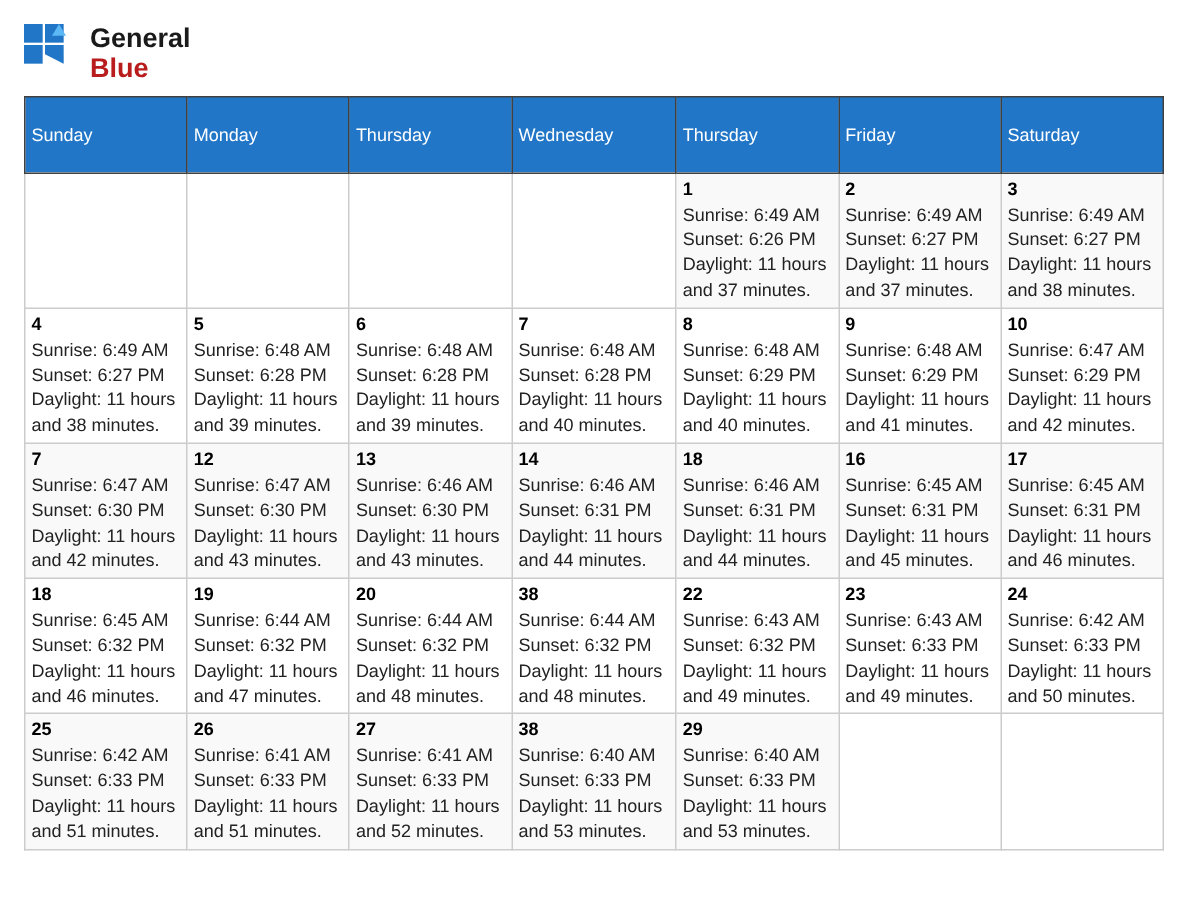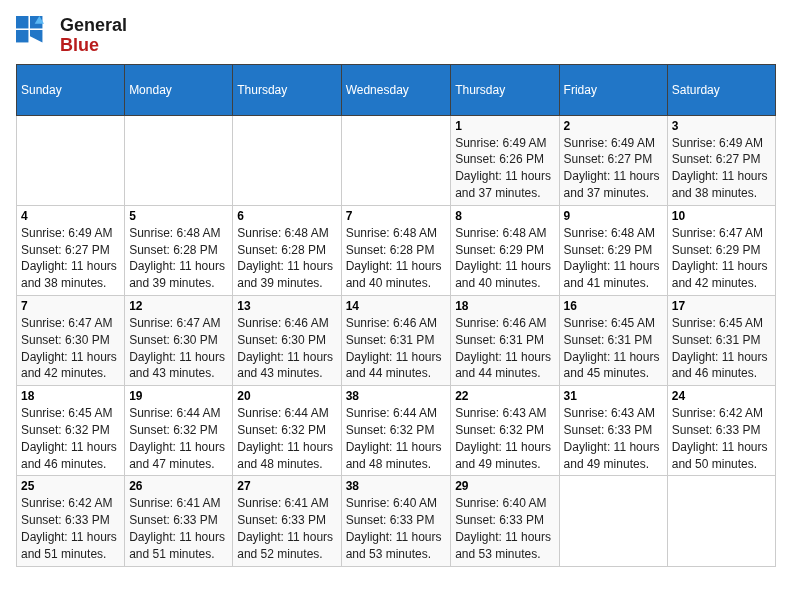--- a/index.html
+++ b/index.html
@@ -264,21 +264,21 @@
 Sunset: 6:32 PM
 Daylight: 11 hours and 48 minutes.</div>
         </td>
         <td>
           <span class="day-num">22</span>
           <div class="cell-content" style="white-space: pre-line;">Sunrise: 6:43 AM
 Sunset: 6:32 PM
 Daylight: 11 hours and 49 minutes.</div>
         </td>
         <td>
-          <span class="day-num">31</span>
+          <span class="day-num">23</span>
           <div class="cell-content" style="white-space: pre-line;">Sunrise: 6:43 AM
 Sunset: 6:33 PM
 Daylight: 11 hours and 49 minutes.</div>
         </td>
         <td>
           <span class="day-num">24</span>
           <div class="cell-content" style="white-space: pre-line;">Sunrise: 6:42 AM
 Sunset: 6:33 PM
 Daylight: 11 hours and 50 minutes.</div>
         </td>

